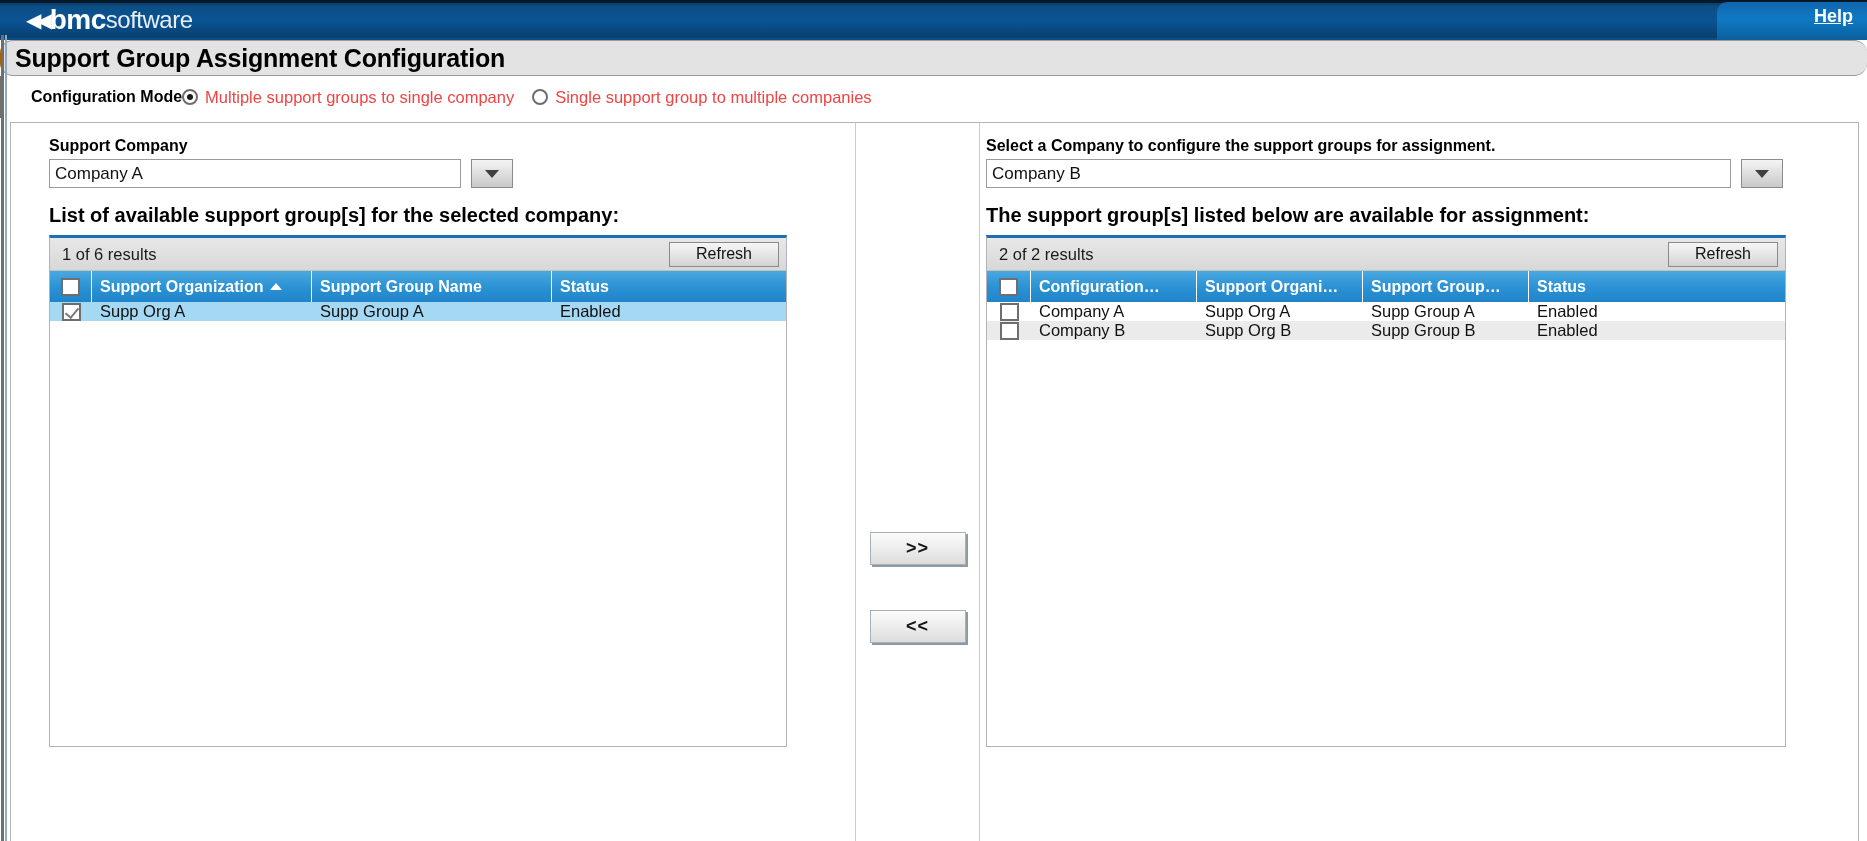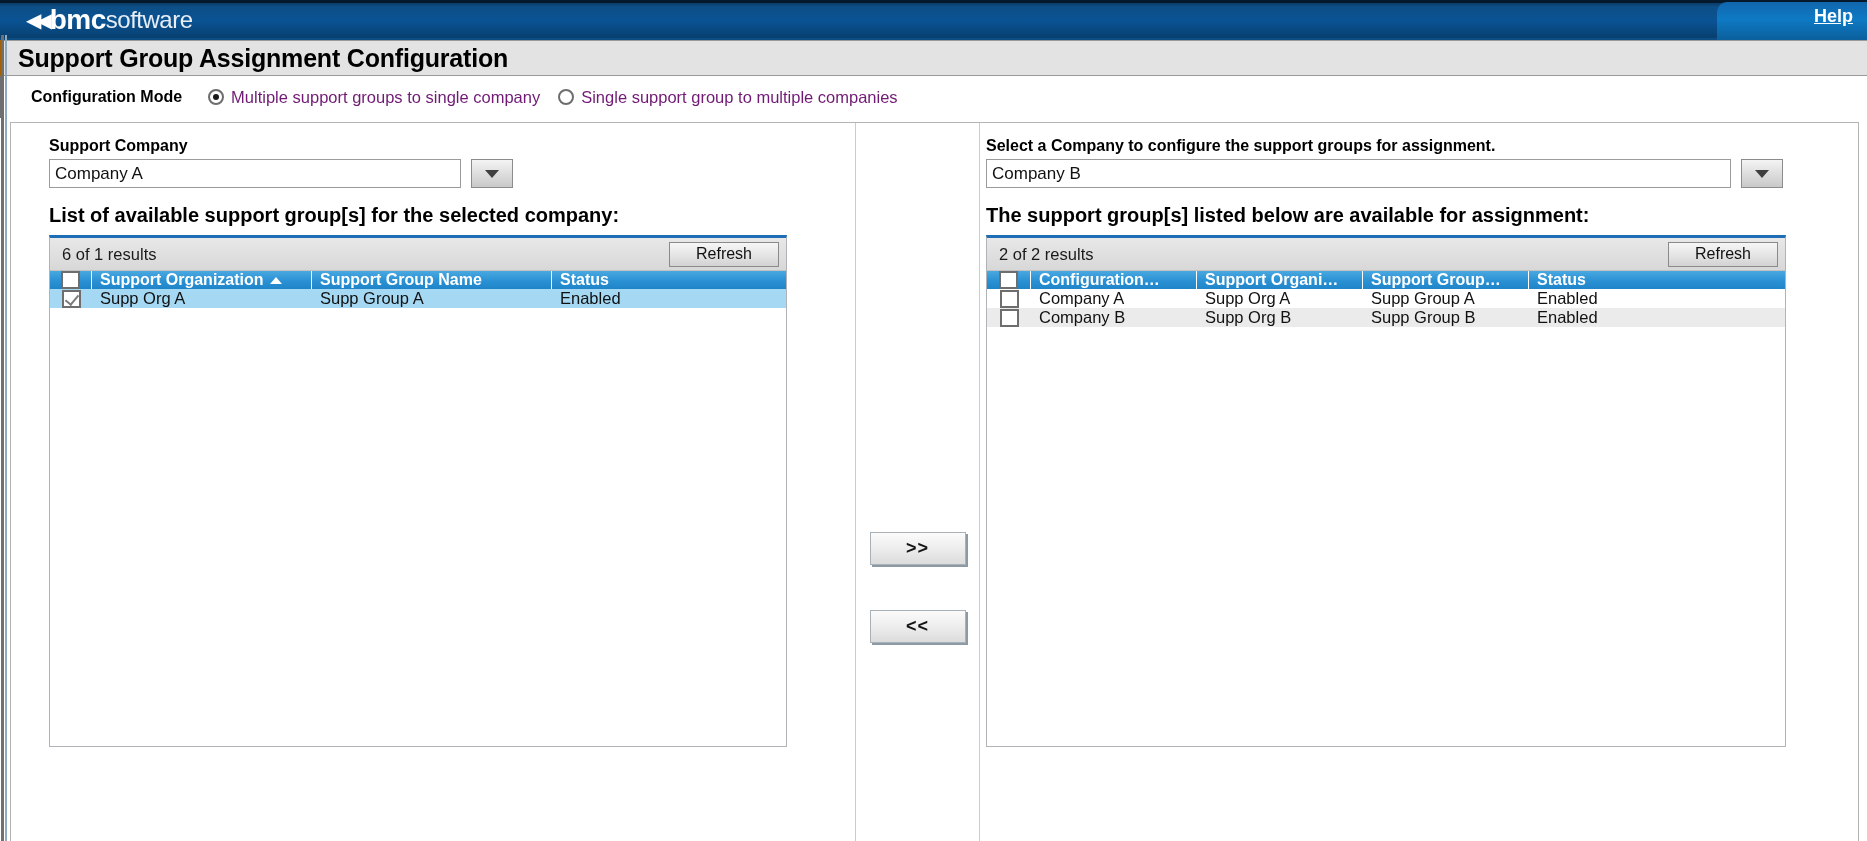--- a/index.html
+++ b/index.html
@@ -65,50 +65,49 @@
     cursor: pointer;
   }
 
   
   .titlebar {
     height: 36px;
     margin: 0;
     background: #e3e3e3;
     border-top: 1px solid #9a9a9a;
     border-bottom: 1px solid #9a9a9a;
-    border-left: 4px solid #a16207;
-    display: flex; align-items: center;
+    border-left: 1px solid #a16207;
+    display: flex; align-items: center; border-radius: 13px;
   }
   .titlebar .title {
     font-size: 25px;
     font-weight: bold;
     color: #000000;
     padding-left: 14px;
     letter-spacing: -0.2px;
   }
 
   
   .cfgrow {
     height: 42px;
     display: flex;
     align-items: center;
     padding-left: 28px;
     border-left: 3px solid #6f6f6f;
     background: #ffffff;
   }
   .cfglabel {
     font-size: 16px; font-weight: bold; color: #000;
-    margin-right: 26px;
   }
   .radio-opt {
     display: flex; align-items: center;
     margin-right: 18px;
     cursor: pointer;
     font-size: 16.5px;
-    color: #701a75;
+    color: #ef4444;
   }
   .radio {
     width: 16px; height: 16px;
     border: 2px solid #6d6d6d;
     border-radius: 50%;
     background: #ffffff;
     margin-right: 7px;
     position: relative;
     flex: none;
   }
@@ -209,21 +208,21 @@
   .refresh-btn {
     min-width: 110px; height: 25px;
     border: 1px solid #8a8a8a;
     background: linear-gradient(to bottom, #f6f6f6 0%, #e4e4e4 55%, #d2d2d2 100%);
     font-size: 16px; color: #111;
     display: flex; align-items: center; justify-content: center;
     cursor: pointer;
   }
   .colhead {
     display: flex;
-    height: 18px;
+    height: 31px;
     background: linear-gradient(to bottom, #49a8e0 0%, #2a91d4 55%, #2084c9 100%);
     color: #ffffff;
     font-size: 16px; font-weight: bold;
   }
   .colhead .cell {
     display: flex; align-items: center;
     padding-left: 8px;
     border-right: 1px solid #ffffff;
     overflow: hidden; white-space: nowrap;
     cursor: pointer;
@@ -330,21 +329,21 @@
       <div class="textinput ti-left">Company A</div>
       <div class="dropbtn">
         <span class="arrow"></span>
       </div>
     </div>
 
     <div class="listlabel">List of available support group[s] for the selected company:</div>
 
     <div class="grid grid-left">
       <div class="grid-head">
-        <span class="results-text">6 of 1 results</span>
+        <span class="results-text">1 of 6 results</span>
         <div class="refresh-btn">Refresh</div>
       </div>
 
       <div class="colhead">
         <div class="cell cb" style="width:42px">
           <span class="cbbox"></span>
         </div>
         <div class="cell" style="width:220px">
           <span>Support Organization</span>
           <span class="sortarrow"></span>

